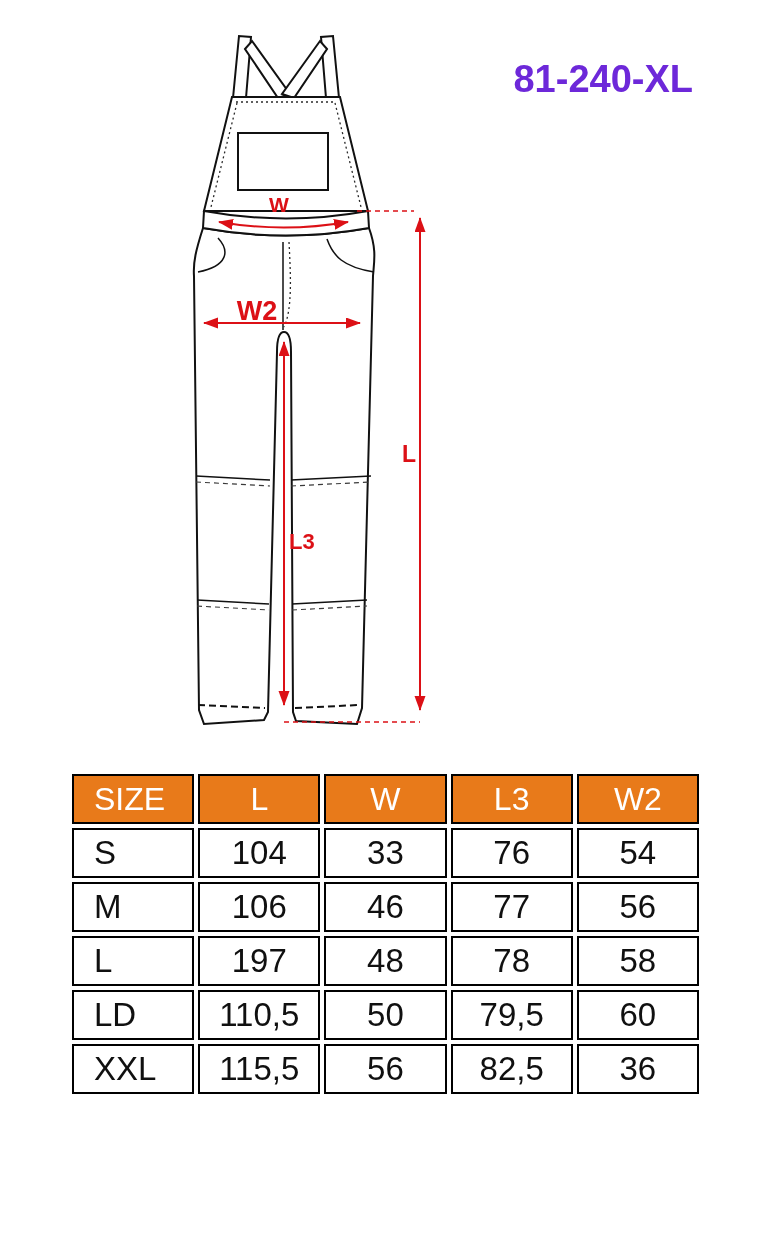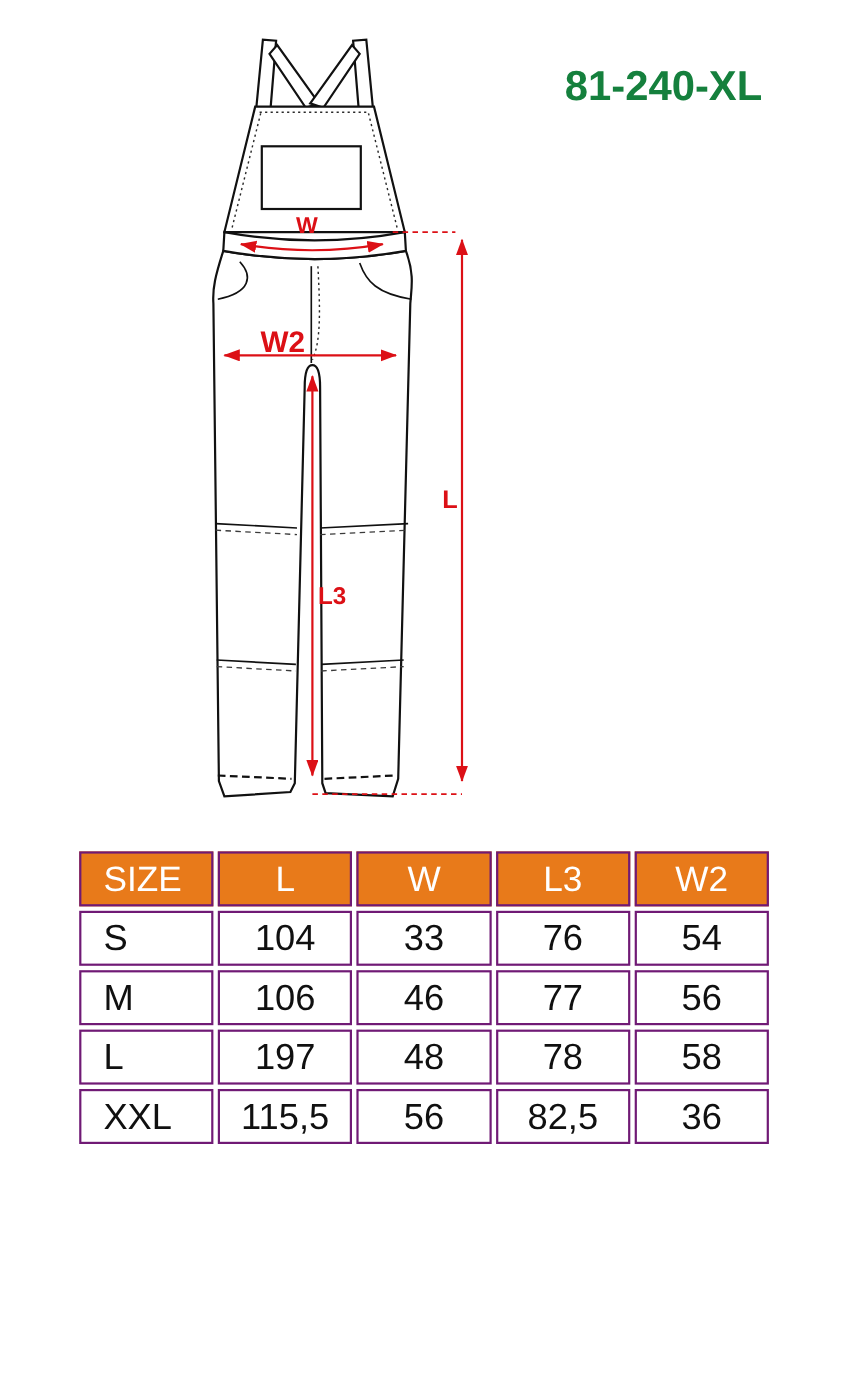--- a/index.html
+++ b/index.html
@@ -14,21 +14,21 @@
     position:relative;
     font-family:"Liberation Sans", sans-serif;
     overflow:hidden;
   }
   .product-code{
     position:absolute;
     top:58px;
     right:78px;
     font-size:38px;
     font-weight:700;
-    color:#15803d;
+    color:#6d28d9;
     letter-spacing:0px;
   }
   .diagram-wrap{
     position:absolute;
     top:0;left:0;
     width:771px;height:762px;
   }
   svg{display:block;}
   .garment{stroke:var(--line);stroke-width:2;fill:#ffffff;}
   .thin{stroke:var(--line);stroke-width:1.5;fill:none;}
@@ -45,21 +45,21 @@
   }
   table.size-table{
     position:absolute;
     top:770px;left:68px;
     width:635px;
     table-layout:fixed;
     border-collapse:separate;
     border-spacing:4px;
   }
   table.size-table th, table.size-table td{
-    border:2px solid #701a75;
+    border:2px solid #000000;
     height:50px;
     font-size:33px;
     vertical-align:middle;
     text-align:center;
     color:#101010;
     background:#ffffff;
     overflow:hidden;
   }
   table.size-table th{
     background:var(--accent);
@@ -181,20 +181,27 @@
       <td>56</td>
     </tr>
     <tr>
       <td>L</td>
       <td>197</td>
       <td>48</td>
       <td>78</td>
       <td>58</td>
     </tr>
     <tr>
+      <td>LD</td>
+      <td>110,5</td>
+      <td>50</td>
+      <td>79,5</td>
+      <td>60</td>
+    </tr>
+    <tr>
       <td>XXL</td>
       <td>115,5</td>
       <td>56</td>
       <td>82,5</td>
       <td>36</td>
     </tr>
   </tbody>
 </table>
 
 </body></html>

